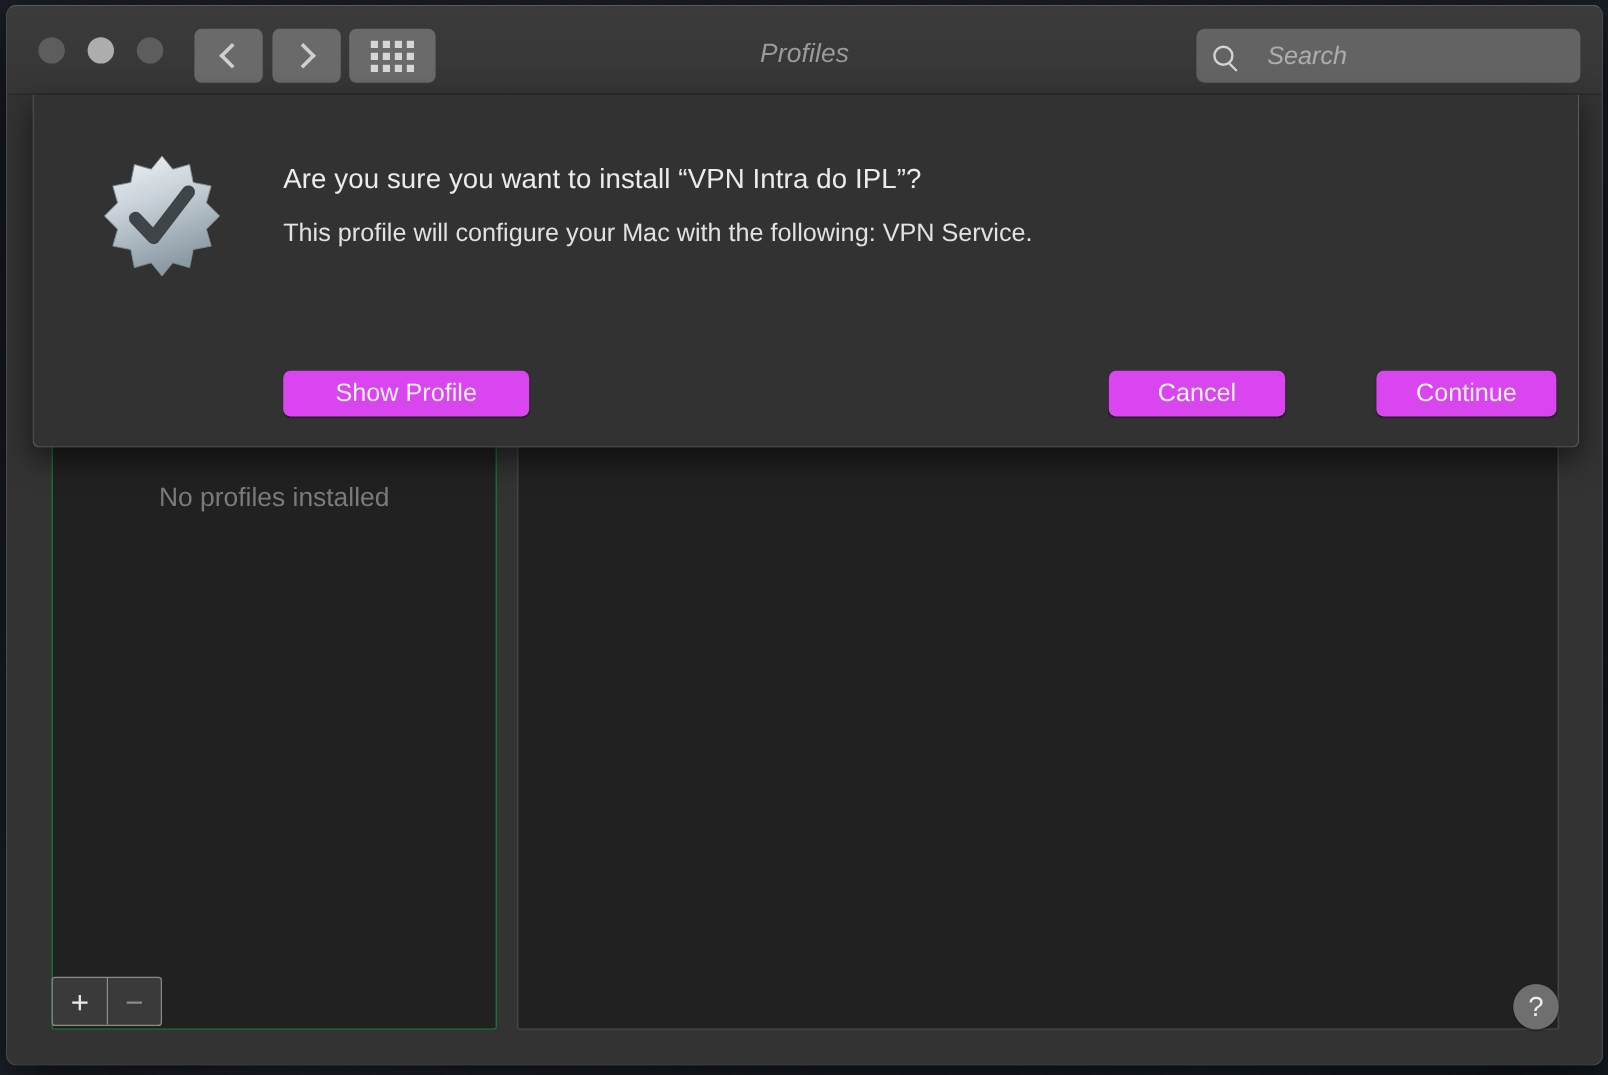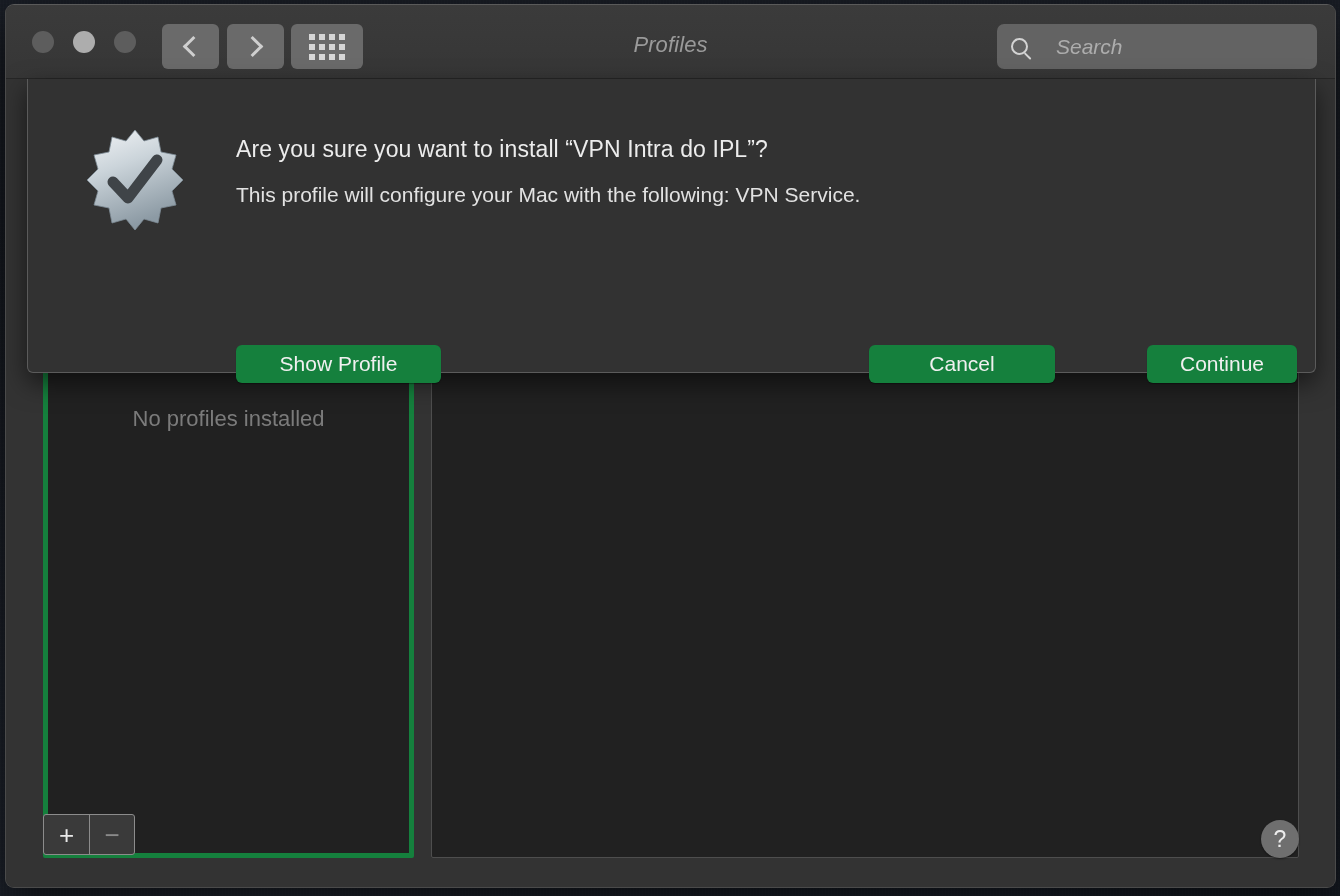--- a/index.html
+++ b/index.html
@@ -167,21 +167,21 @@
     background: #333333;
   }
 
   #sidebar-list {
     position: absolute;
     left: 37px;
     top: 82px;
     width: 371px;
     height: 697px;
     background: #212121;
-    border: 5px solid #15803d;
+    border: 1px solid #15803d;
     border-radius: 2px;
   }
   #empty-label {
     position: absolute;
     left: 0; right: 0;
     top: 240px;
     text-align: center;
     font-size: 22px;
     color: #7b7b7b;
   }
@@ -273,31 +273,30 @@
     left: 208px;
     top: 104px;
     font-size: 21px;
     color: #e2e2e2;
   }
 
   .dlg-btn {
     position: absolute;
     height: 38px;
     border-radius: 6px;
-    background: #15803d;
+    background: #d946ef;
     color: #f0f0f0;
     font-size: 21px;
     display: flex;
     align-items: center;
     justify-content: center;
     box-shadow: 0 1px 1px rgba(0,0,0,.35);
-    margin-top: 36px;
   }
   #btn-show-profile { left: 208px;  top: 230px; width: 205px; }
-  #btn-cancel       { right: 260px; top: 230px; width: 186px; }
+  #btn-cancel       { right: 244px; top: 230px; width: 147px; }
   #btn-continue     { right: 18px;  top: 230px; width: 150px; }
 </style>
 </head>
 <body>
 
 <div id="desktop">
   <div id="desktop-noise"></div>
 </div>
 
 <div id="window">

